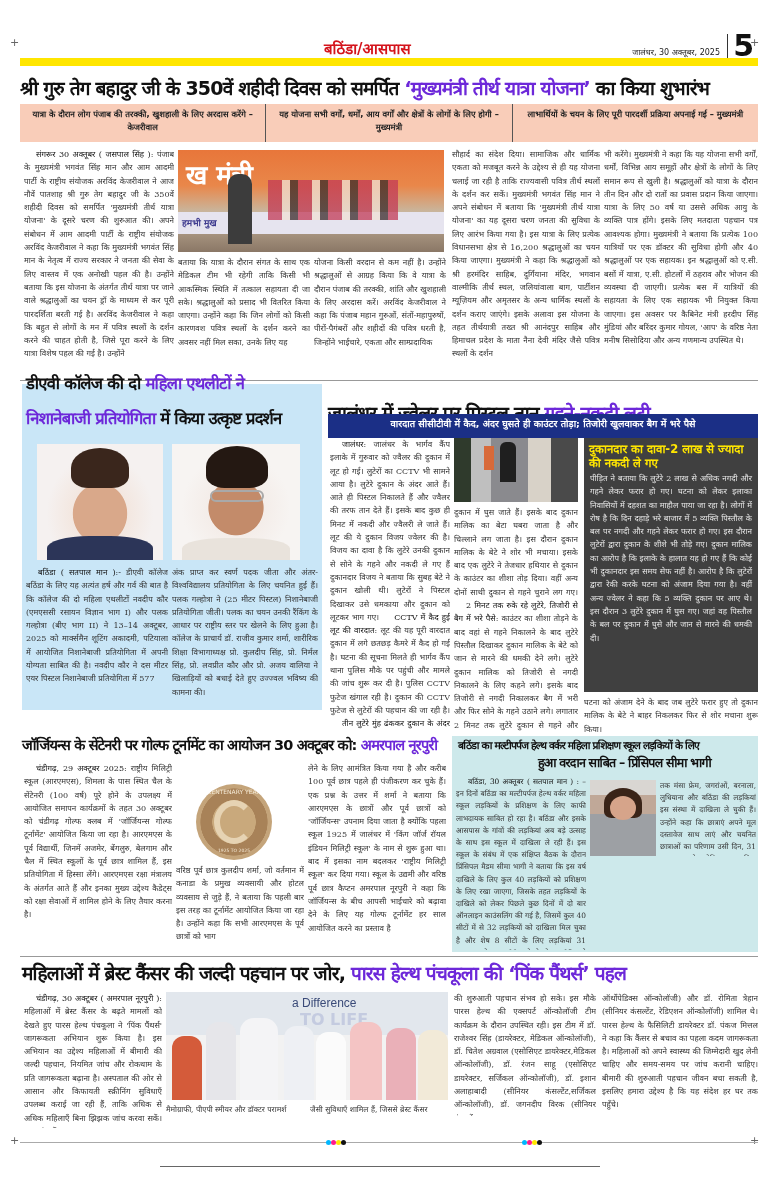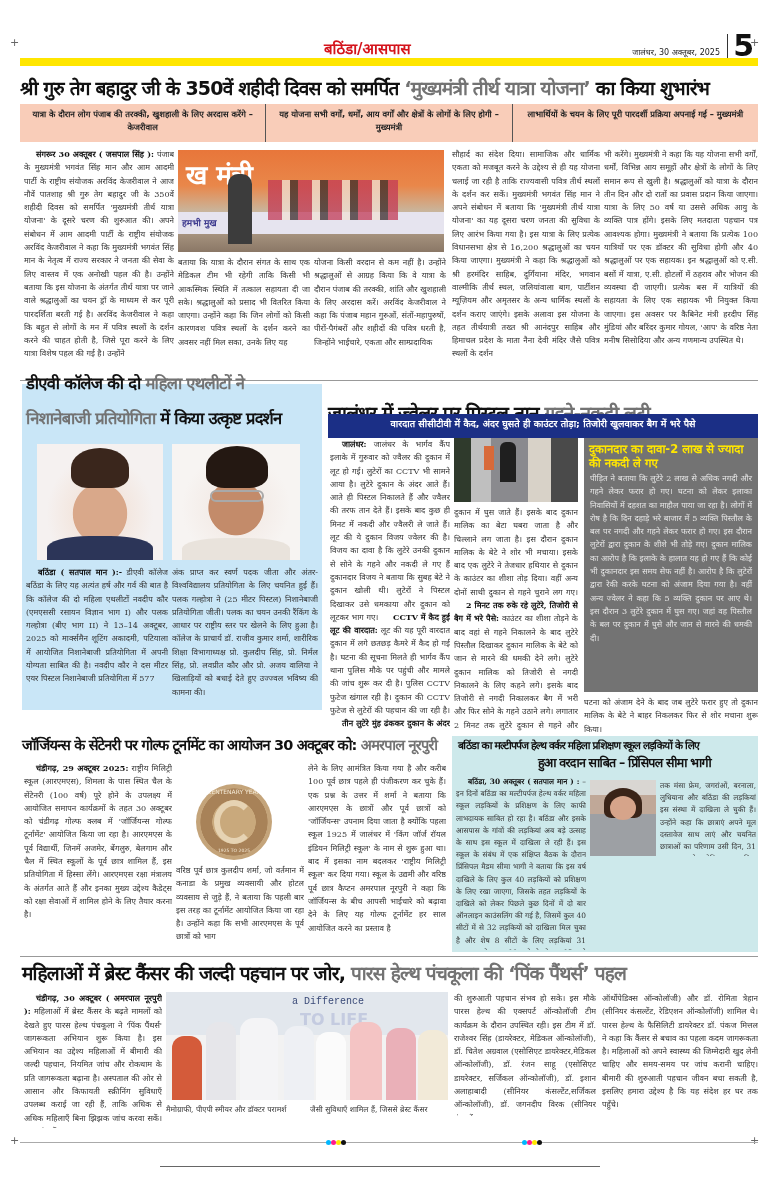--- a/index.html
+++ b/index.html
@@ -12,33 +12,33 @@
   .logo .bird { position: absolute; left: 4px; top: 4px; width: 34px; height: 28px; background: radial-gradient(circle at 60% 40%, #6b4a2a, #2a1a0c 70%); border-radius: 50% 20% 50% 30%; transform: rotate(-15deg); }
   .logo .tag { position: absolute; left: 42px; top: 2px; font-family: "DejaVu Sans", sans-serif; font-size: 6px; color: #333; }
   .logo .name1 { position: absolute; left: 38px; top: 6px; font-family: "DejaVu Sans", sans-serif; font-weight: bold; font-size: 24px; color: #1a1a1a; letter-spacing: -1px; }
   .logo .name2 { position: absolute; left: 84px; top: 6px; font-family: "DejaVu Sans", sans-serif; font-weight: bold; font-size: 24px; color: #e31e24; letter-spacing: -1px; }
   .section-label { position: absolute; left: 304px; top: 8px; font-family: "DejaVu Sans", sans-serif; font-weight: bold; font-size: 15px; color: #d4141c; }
   .dateline { position: absolute; right: 38px; top: 16px; font-family: "DejaVu Sans", sans-serif; font-size: 8px; color: #222; }
   .pgsep { position: absolute; right: 30px; top: 4px; width: 1px; height: 30px; background: #333; }
   .pgnum { position: absolute; right: 4px; top: -2px; font-family: "DejaVu Sans", sans-serif; font-weight: bold; font-size: 30px; color: #111; }
   .yellowbar { position: absolute; left: 0; top: 28px; width: 738px; height: 8px; background: #ffe600; }
   .headline-main { font-family: "DejaVu Sans", sans-serif; font-weight: bold; font-size: 19px; letter-spacing: -0.8px; line-height: 28px; white-space: nowrap; margin-top: 4px; color: #111; }
-  .red { color: #737373; }
+  .red { color: #6d28d9; }
   .deckbar { background: #f9cdb9; height: 38px; display: flex; margin-top: 2px; }
   .deck { flex: 1; font-family: "DejaVu Sans", sans-serif; font-size: 8.3px; font-weight: bold; text-align: center; padding: 4px 6px; line-height: 13px; color: #222; border-right: 1px solid #555; }
   .deck:last-child { border-right: none; }
   .txt { font-size: 8px; line-height: 13.3px; text-align: justify; color: #333; }
-  .lead { font-weight: bold; color: #111; padding-left: 12px; }
+  .lead { font-weight: normal; color: #111; padding-left: 12px; }
   .abs { position: absolute; }
   .photo { position: absolute; overflow: hidden; }
   .divider-h { position: absolute; height: 1px; background: #999; }
   .blue-panel { position: absolute; background: #c9e6f7; }
   .head2 { font-family: "DejaVu Sans", sans-serif; font-weight: bold; letter-spacing: -0.8px; white-space: nowrap; color: #111; }
   .navybar { position: absolute; background: #1b2f86; color: #fff; font-family: "DejaVu Sans", sans-serif; font-weight: bold; font-size: 9.5px; text-align: center; line-height: 20px; }
-  .blackbox { position: absolute; background: #737373; color: #eee; }
+  .blackbox { position: absolute; background: #404040; color: #eee; }
   .teal-panel { position: absolute; background: #cde9eb; }
   .cmyk { position: absolute; display: flex; gap: 0; }
   .cmyk span { width: 5px; height: 5px; border-radius: 50%; display: inline-block; }
   .caption { position: absolute; font-size: 7.6px; color: #333; white-space: nowrap; }
 </style>
 </head>
 <body>
 
 <div class="reg" style="left:10px;top:36px;">+</div>
 <div class="reg" style="left:750px;top:36px;">+</div>
@@ -170,21 +170,21 @@
 
 <div class="abs head2" style="left:22px;top:960px;font-size:19px;line-height:26px;">
   <span>महिलाओं में ब्रेस्ट कैंसर की जल्दी पहचान पर जोर,</span>
   <span class="red">पारस हेल्थ पंचकूला की ‘पिंक पैंथर्स’ पहल</span>
 </div>
 <div class="abs txt" style="left:24px;top:992px;width:138px;height:136px;overflow:hidden;">
   <span class="lead">चंडीगढ़, 30 अक्टूबर ( अमरपाल नूरपुरी ):</span>
   <span>महिलाओं में ब्रेस्ट कैंसर के बढ़ते मामलों को देखते हुए पारस हेल्थ पंचकूला ने 'पिंक पैंथर्स' जागरूकता अभियान शुरू किया है। इस अभियान का उद्देश्य महिलाओं में बीमारी की जल्दी पहचान, नियमित जांच और रोकथाम के प्रति जागरूकता बढ़ाना है। अस्पताल की ओर से आसान और किफायती स्क्रीनिंग सुविधाएँ उपलब्ध कराई जा रही हैं, ताकि अधिक से अधिक महिलाएँ बिना झिझक जांच करवा सकें। इस जांच में</span>
 </div>
 <div class="photo" style="left:166px;top:992px;width:282px;height:108px;background:linear-gradient(180deg,#e2e7ed 0 40%,#f2f2f2 40% 100%);">
-  <div style="position:absolute;left:126px;top:4px;font-family:Liberation Mono, monospace;font-size:10px;color:#3a4a78;">a Difference</div>
+  <div style="position:absolute;left:126px;top:4px;font-family:Liberation Sans, sans-serif;font-size:12px;color:#3a4a78;">a Difference</div>
   <div style="position:absolute;left:134px;top:18px;font-family:'DejaVu Sans',sans-serif;font-weight:bold;font-size:16px;color:#c4cbe0;">TO LIFE</div>
   <div style="position:absolute;left:6px;top:44px;width:30px;height:64px;background:#d45b3a;border-radius:12px 12px 0 0;"></div>
   <div style="position:absolute;left:40px;top:30px;width:30px;height:78px;background:#e6e6ea;border-radius:12px 12px 0 0;"></div>
   <div style="position:absolute;left:74px;top:26px;width:38px;height:82px;background:#f4f4f6;border-radius:14px 14px 0 0;"></div>
   <div style="position:absolute;left:118px;top:34px;width:30px;height:74px;background:#eef0f4;border-radius:12px 12px 0 0;"></div>
   <div style="position:absolute;left:150px;top:40px;width:30px;height:68px;background:#fbfbfb;border-radius:12px 12px 0 0;"></div>
   <div style="position:absolute;left:184px;top:30px;width:32px;height:78px;background:#f4c4c4;border-radius:12px 12px 0 0;"></div>
   <div style="position:absolute;left:220px;top:36px;width:30px;height:72px;background:#eab0b8;border-radius:12px 12px 0 0;"></div>
   <div style="position:absolute;left:252px;top:38px;width:30px;height:70px;background:#f2ead8;border-radius:12px 12px 0 0;"></div>
 </div>

